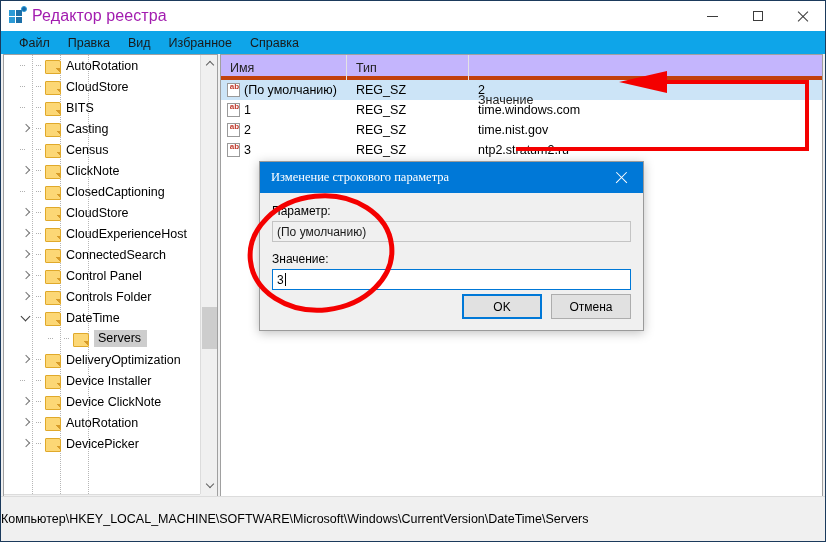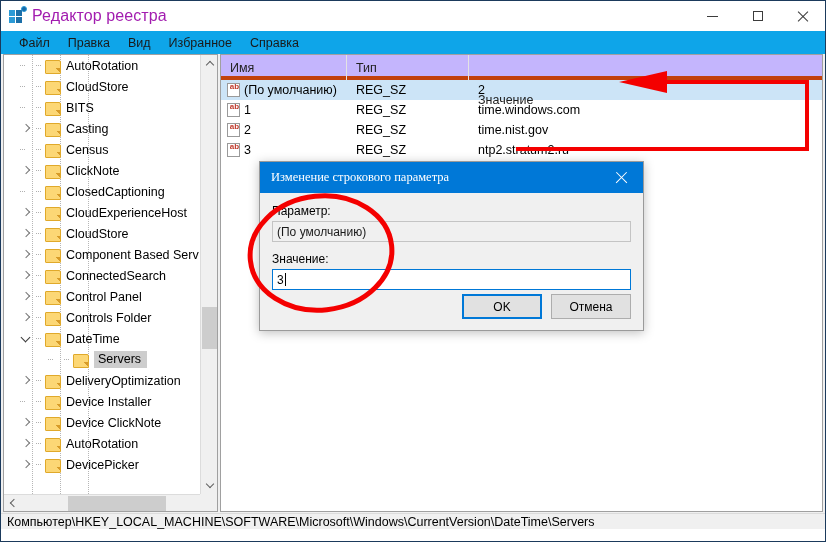--- a/index.html
+++ b/index.html
@@ -255,26 +255,26 @@
     position: absolute; left: 0; top: -2px;
     width: 13px;
     font-size: 8px; font-weight: bold;
     color: #c0392b;
     text-align: center;
     font-family: "Liberation Sans", sans-serif;
   }
 
   
   #status-bar {
-    position: absolute; left: 0; bottom: 12px;
-    width: 824px; height: 16px;
+    position: absolute; left: 0; bottom: 0;
+    width: 824px; height: 45px;
     background: #f0f0f0;
     border-top: 1px solid #dcdcdc;
     display: flex; align-items: center;
-    padding-left: 6px;
+    padding-left: 0;
   }
   #status-text { font-size: 12.5px; color: #000; }
 
   
   #edit-dialog {
     position: absolute; left: 258px; top: 160px;
     width: 385px; height: 170px;
     background: #f0f0f0;
     border: 1px solid #9a9a9a;
     box-shadow: 0 2px 10px rgba(0,0,0,.25);
@@ -447,35 +447,28 @@
             <span class="dots" style="width: 16px;"></span>
             <span class="dots"></span>
             <span class="folder"></span>
             <span class="tree-label">ClosedCaptioning</span>
           </div>
           <div class="tree-row">
             <span class="indent" style="width: 14px;"></span>
             <span class="chevron collapsed"></span>
             <span class="dots"></span>
             <span class="folder"></span>
+            <span class="tree-label">CloudStore</span>
+          </div>
+          <div class="tree-row">
+            <span class="indent" style="width: 14px;"></span>
+            <span class="chevron collapsed"></span>
+            <span class="dots"></span>
+            <span class="folder"></span>
             <span class="tree-label">CloudExperienceHost</span>
-          </div>
-          <div class="tree-row">
-            <span class="indent" style="width: 14px;"></span>
-            <span class="chevron collapsed"></span>
-            <span class="dots"></span>
-            <span class="folder"></span>
-            <span class="tree-label">CloudStore</span>
-          </div>
-          <div class="tree-row">
-            <span class="indent" style="width: 14px;"></span>
-            <span class="chevron collapsed"></span>
-            <span class="dots"></span>
-            <span class="folder"></span>
-            <span class="tree-label">Component Based Serv</span>
           </div>
           <div class="tree-row">
             <span class="indent" style="width: 14px;"></span>
             <span class="chevron collapsed"></span>
             <span class="dots"></span>
             <span class="folder"></span>
             <span class="tree-label">ConnectedSearch</span>
           </div>
           <div class="tree-row">
             <span class="indent" style="width: 14px;"></span>

